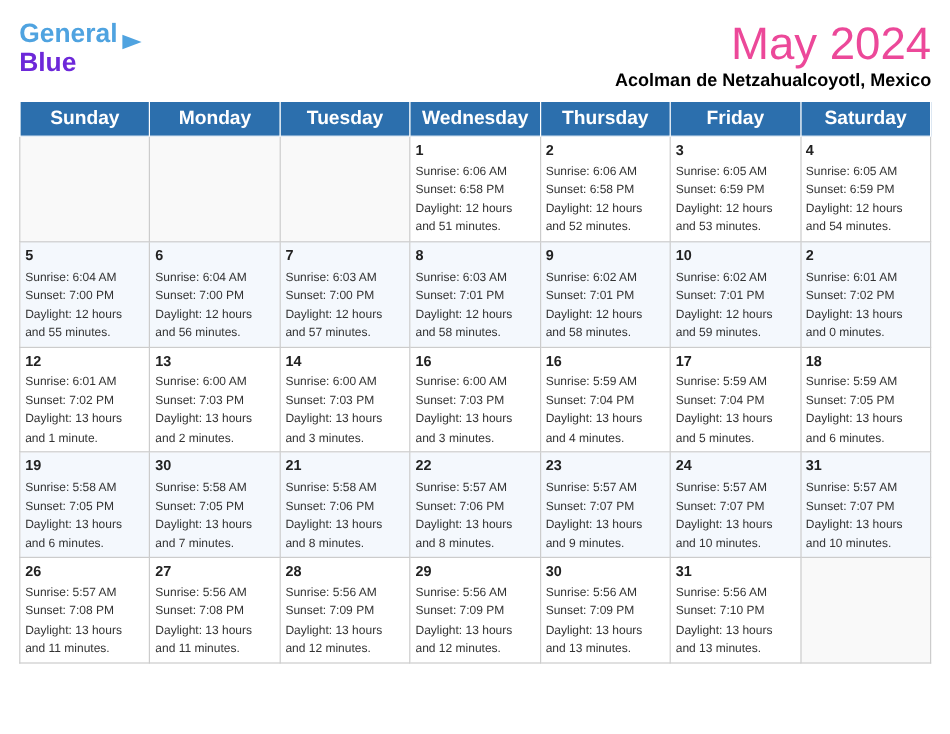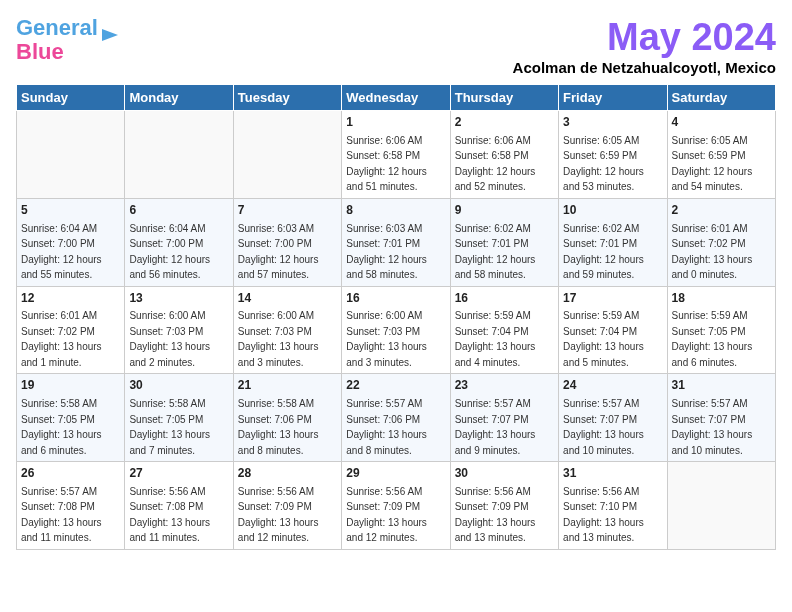--- a/index.html
+++ b/index.html
@@ -28,39 +28,39 @@
       line-height: 1.1;
     }
     .logo-text span {
       color: #4fa3e0;
     }
     .title-area {
       text-align: right;
     }
     .month-title {
       font-size: 38px;
-      font-weight: bold;
-      color: #8b5cf6;
+      font-weight: normal;
+      color: #ec4899;
     }
     .subtitle {
       font-size: 15px;
       font-weight: bold;
       color: #000000;
     }
     table {
       width: 100%;
       border-collapse: collapse;
       font-size: 10.5px;
     }
     thead tr th {
       background: #2c6fad;
       color: #fff;
       padding: 5px 4px;
-      text-align: left;
-      font-size: 13px;
+      text-align: center;
+      font-size: 16px;
       font-weight: bold;
       border: 1px solid #fff;
     }
     tbody tr td {
       border: 1px solid #ccc;
       vertical-align: top;
       padding: 3px 4px;
       width: 14.28%;
       min-height: 70px;
       color: #222;
@@ -87,21 +87,21 @@
       line-height: 1.45;
     }
   </style>
 </head>
 <body>
 
 <div class="header">
   <div class="logo">
     <div style="display:flex;align-items:center;">
       <span class="logo-text">
-        <span>General</span><br><span style="color:#ec4899;">Blue</span>
+        <span>General</span><br><span style="color:#6d28d9;">Blue</span>
       </span>
       <svg width="20" height="20" viewBox="0 0 20 20" style="margin-left:2px;margin-top:-10px;">
         <polygon points="2,4 18,10 2,16" fill="#4fa3e0"></polygon>
       </svg>
     </div>
   </div>
   <div class="title-area">
     <div class="month-title">May 2024</div>
     <div class="subtitle">Acolman de Netzahualcoyotl, Mexico</div>
   </div>

